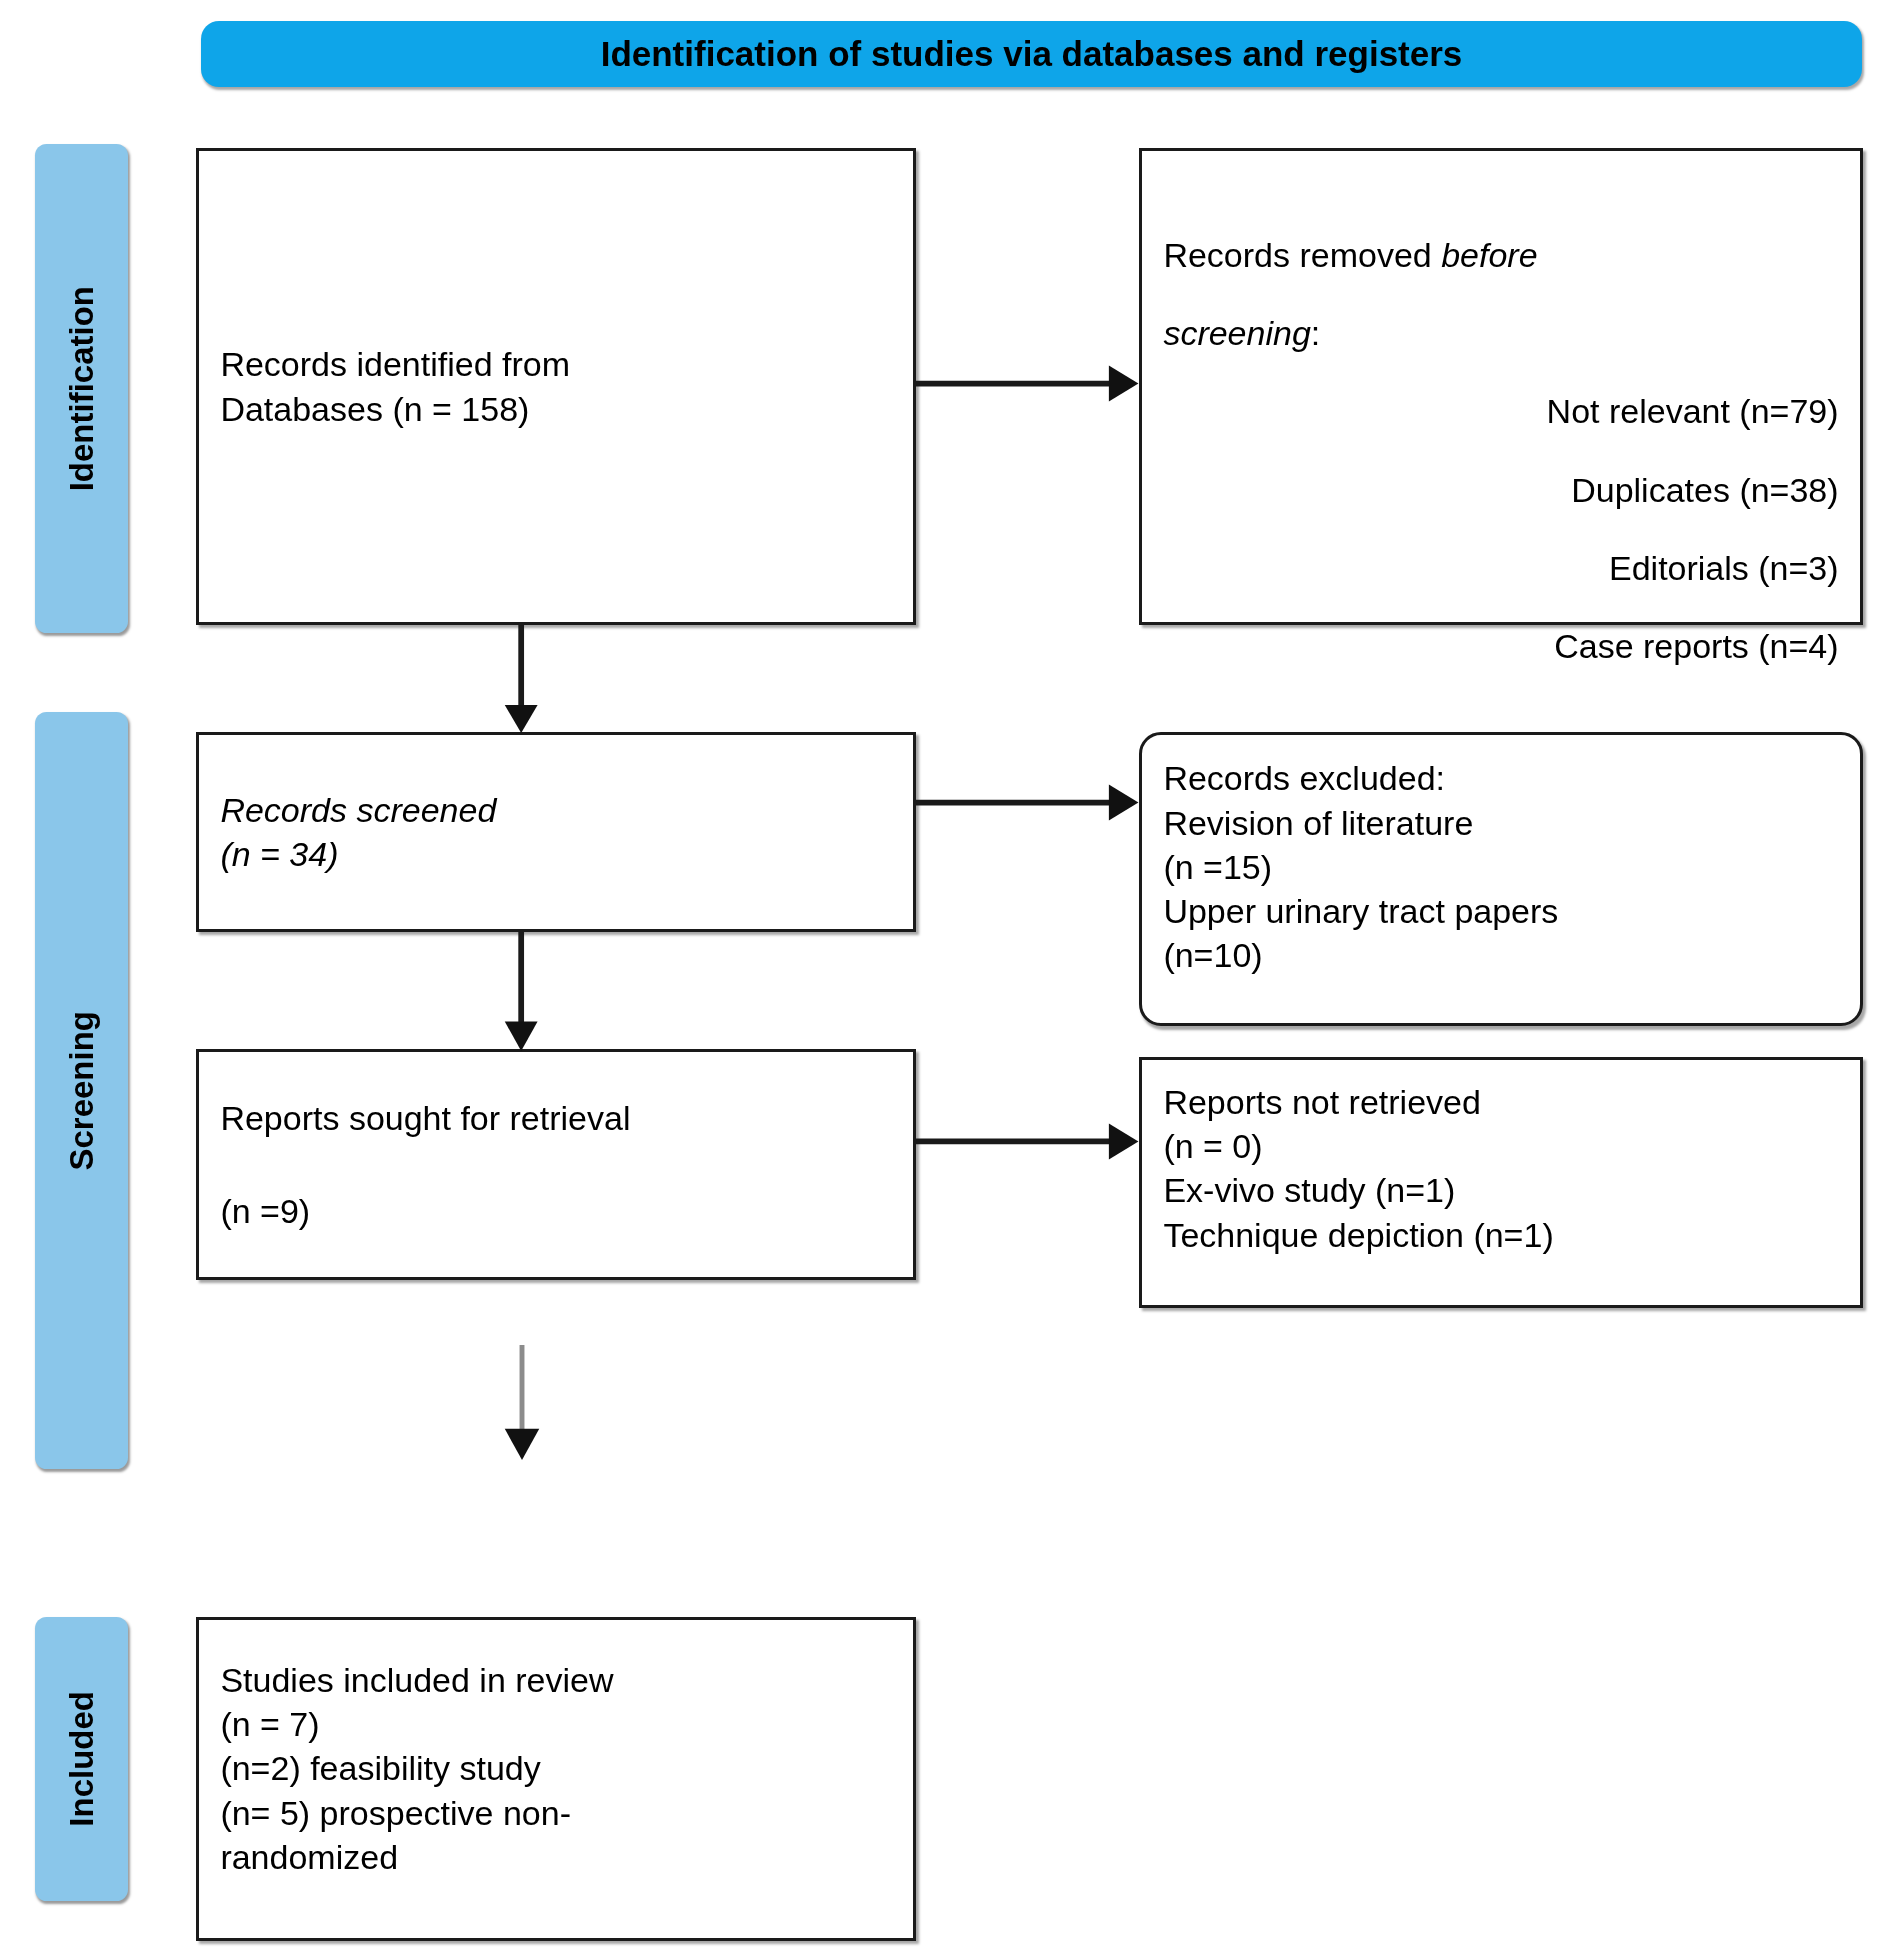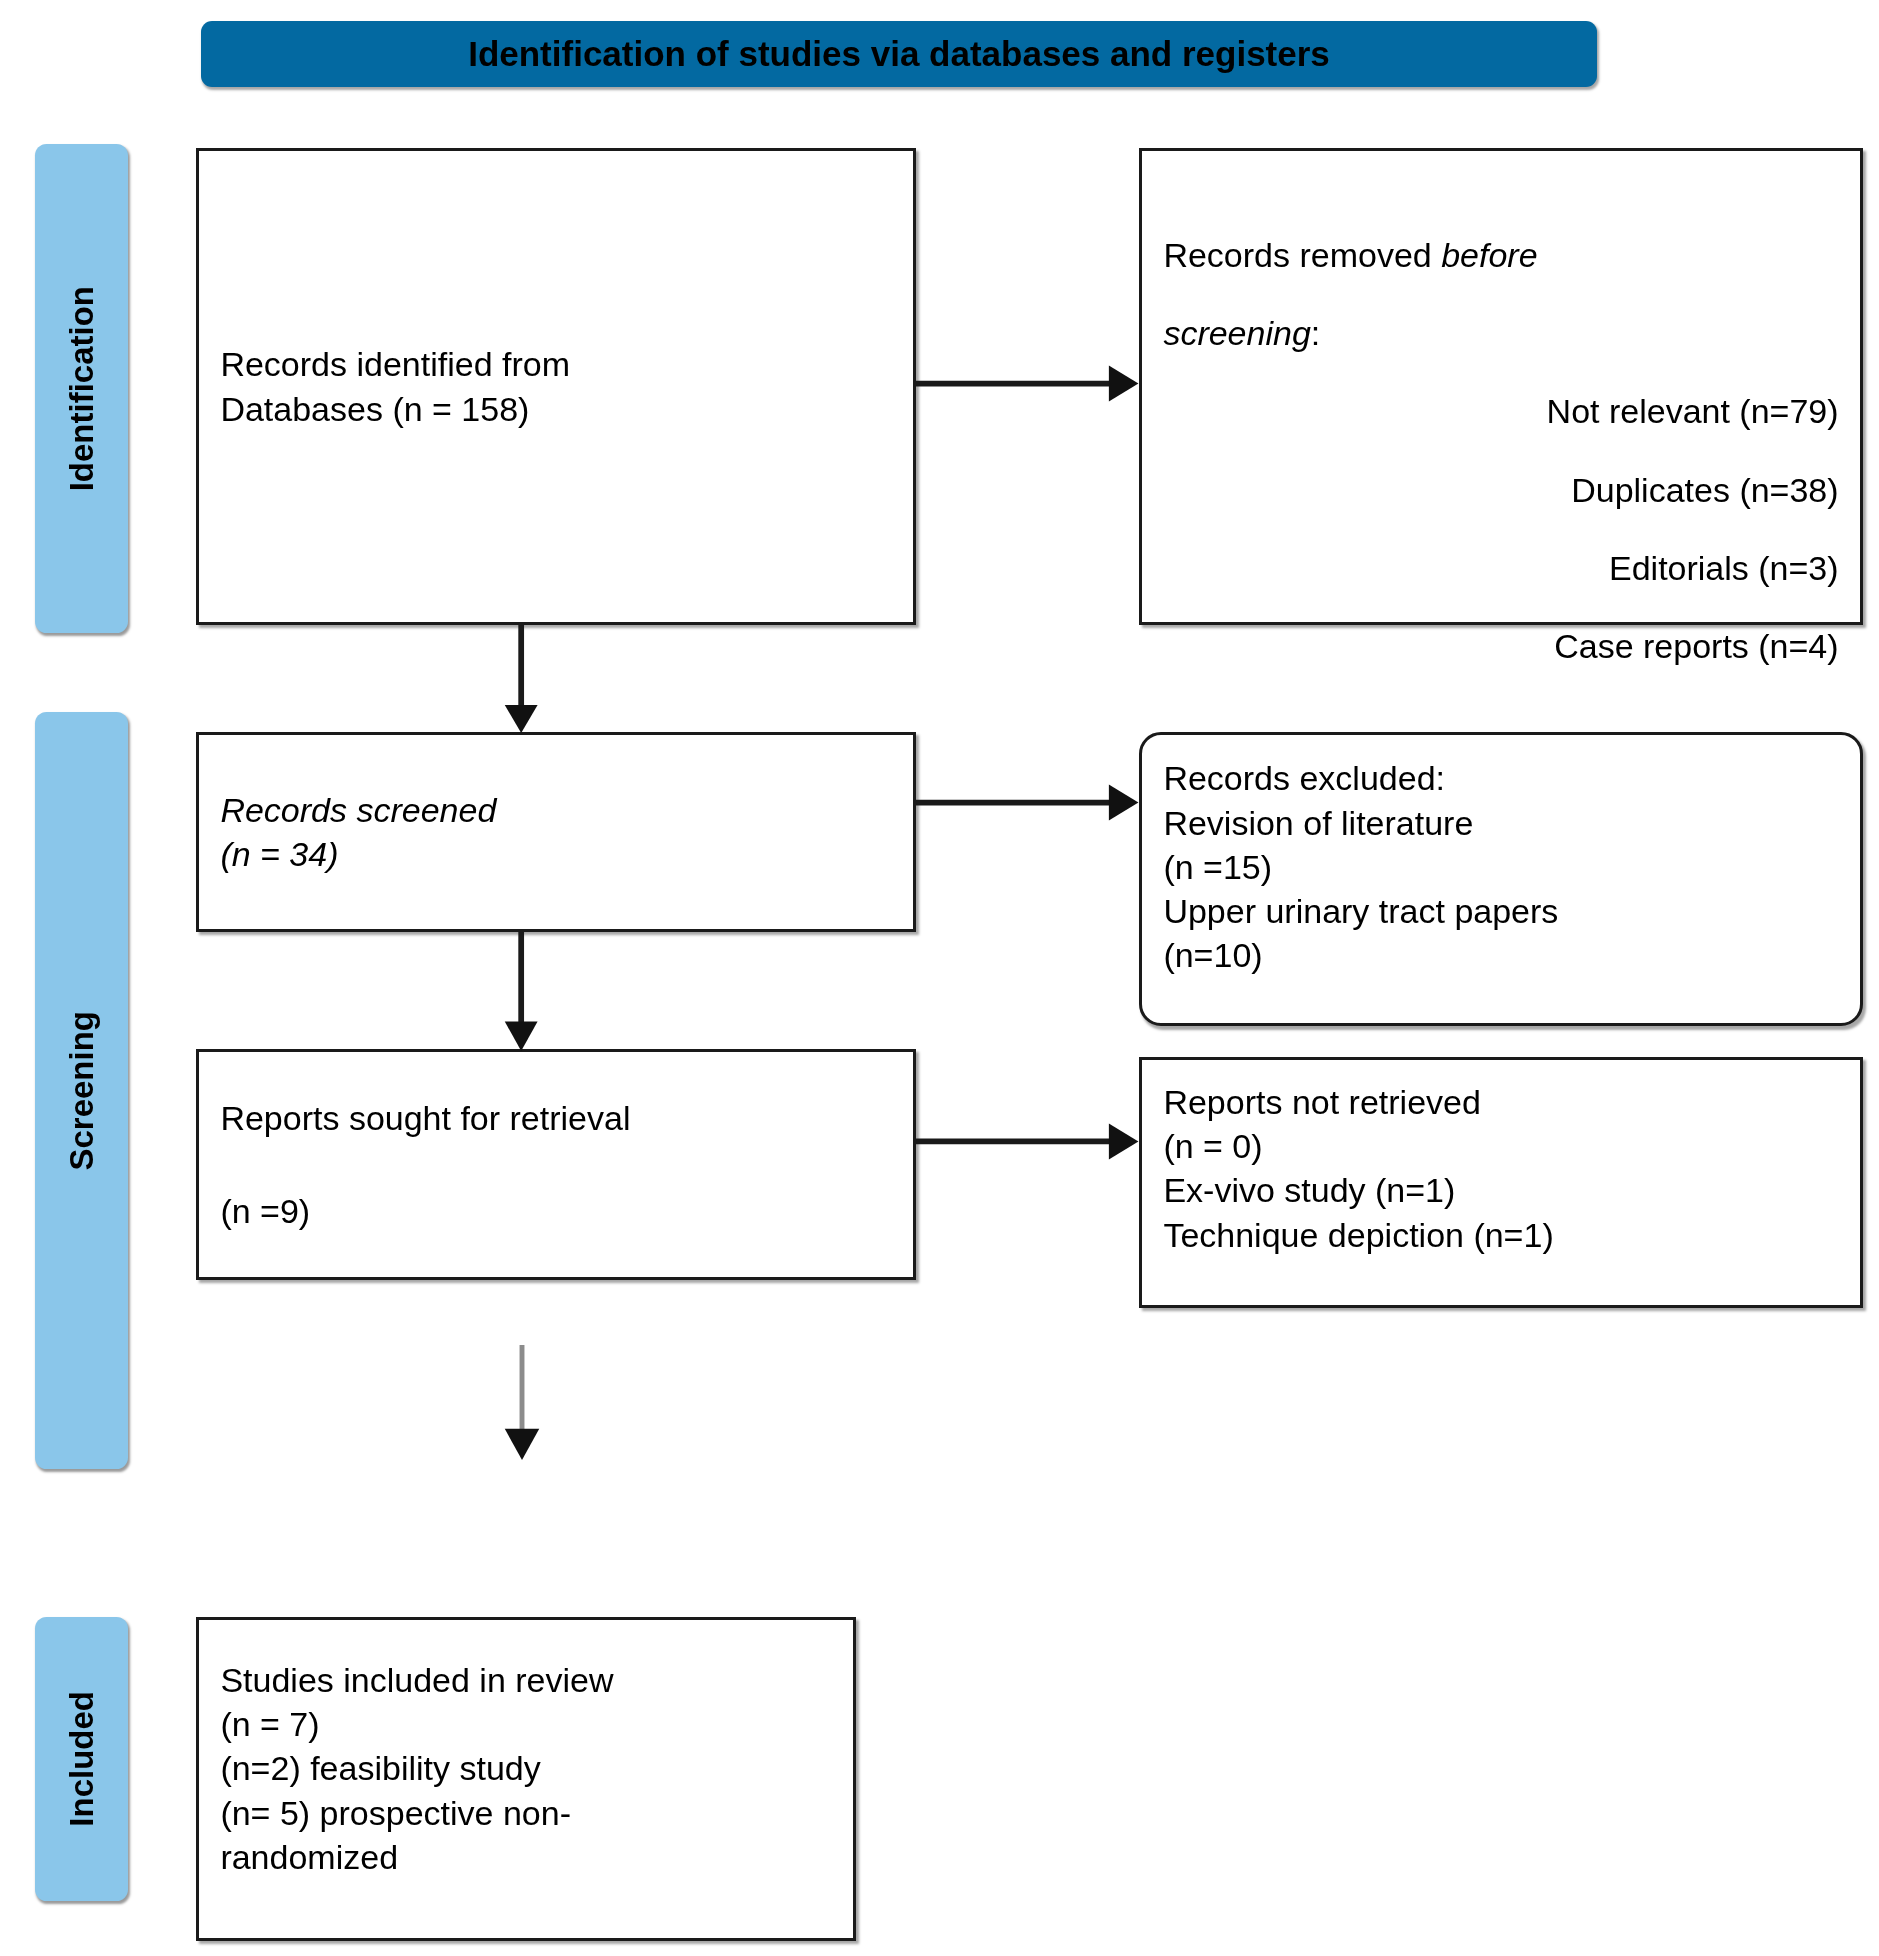--- a/index.html
+++ b/index.html
@@ -14,24 +14,24 @@
     background: #ffffff;
     font-family: "Liberation Sans", sans-serif;
     overflow: hidden;
   }
 
   
   .header-banner {
     position: absolute;
     left: 201px;
     top: 20.6px;
-    width: 1396px;
+    width: 1661px;
     height: 66px;
-    background: #0369a1;
-    border-radius: 11px;
+    background: #0ea5e9;
+    border-radius: 18px;
     box-shadow: 1.6px 2.5px 2.5px rgba(0,0,0,0.35);
     display: flex;
     align-items: center;
     justify-content: center;
   }
   .header-banner .title {
     font-size: 35px;
     font-weight: bold;
     color: #000000;
     letter-spacing: 0px;
@@ -83,21 +83,21 @@
   .flow-box .line.indent { padding-left: 61px; text-align: right; }
   .flow-box .line .ital { font-style: italic; }
 
   
   #box-identified      { left: 196px;  top: 148px;  width: 720px; height: 477px; }
   #box-removed         { left: 1139px; top: 148px;  width: 724px; height: 477px; justify-content: flex-start; padding-top: 82px; gap: 34px; }
   #box-screened        { left: 196px;  top: 732px;  width: 720px; height: 200px; font-style: italic; }
   #box-excluded        { left: 1139px; top: 732px;  width: 724px; height: 294px; justify-content: flex-start; padding-top: 21.4px; border-radius: 22px; }
   #box-sought          { left: 196px;  top: 1049px; width: 720px; height: 231px; gap: 48px; }
   #box-not-retrieved   { left: 1139px; top: 1057px; width: 724px; height: 251px; justify-content: flex-start; padding-top: 20px; }
-  #box-included        { left: 196px;  top: 1617px; width: 660px; height: 324px; justify-content: flex-start; padding-top: 38px; }
+  #box-included        { left: 196px;  top: 1617px; width: 720px; height: 324px; justify-content: flex-start; padding-top: 38px; }
 
   
   .connector { position: absolute; }
   .connector svg { display: block; overflow: visible; }
 </style>
 </head>
 <body>
 
 <div id="canvas">
 

